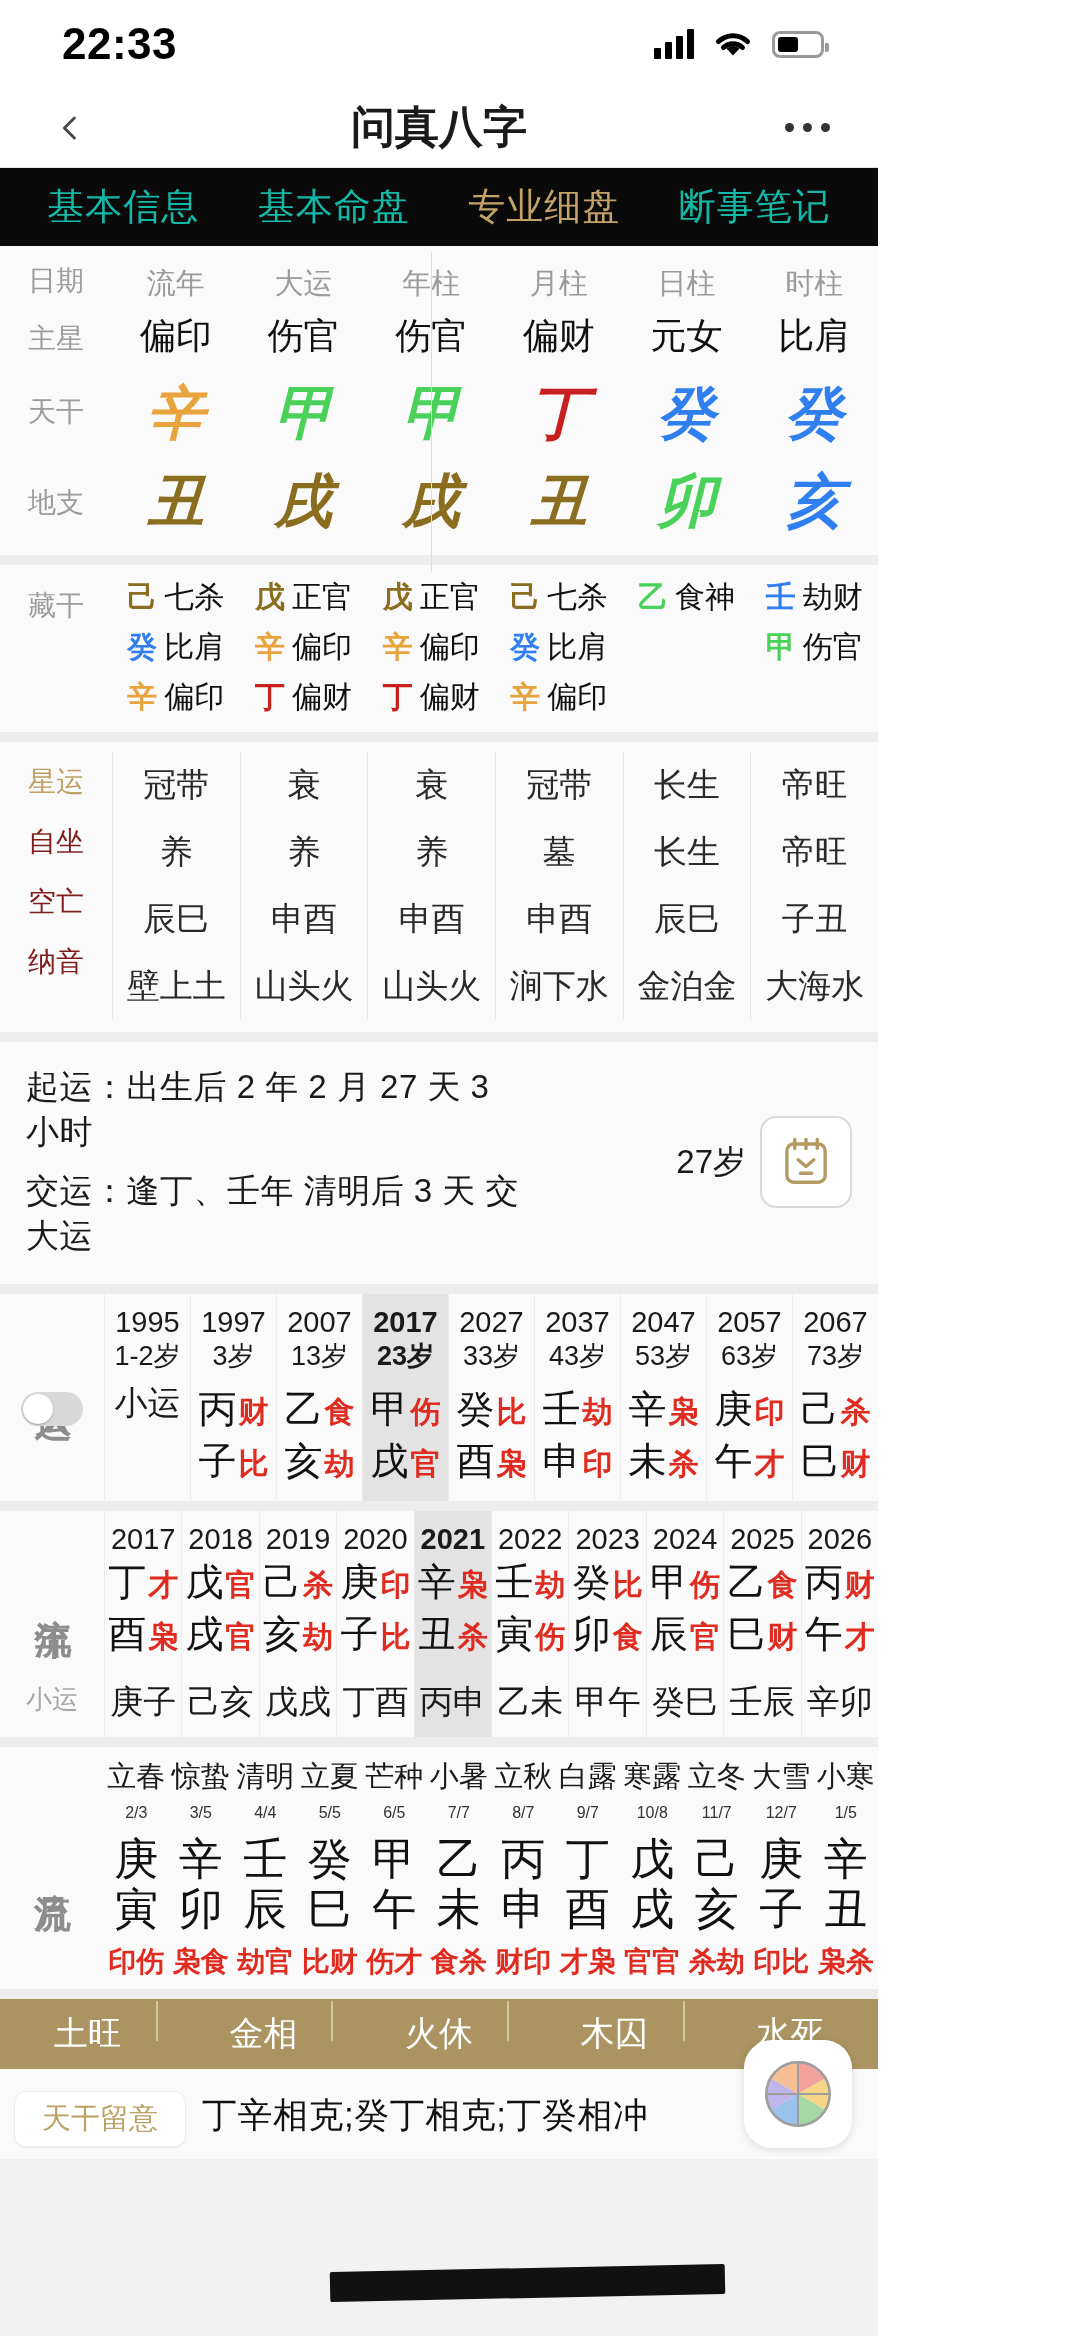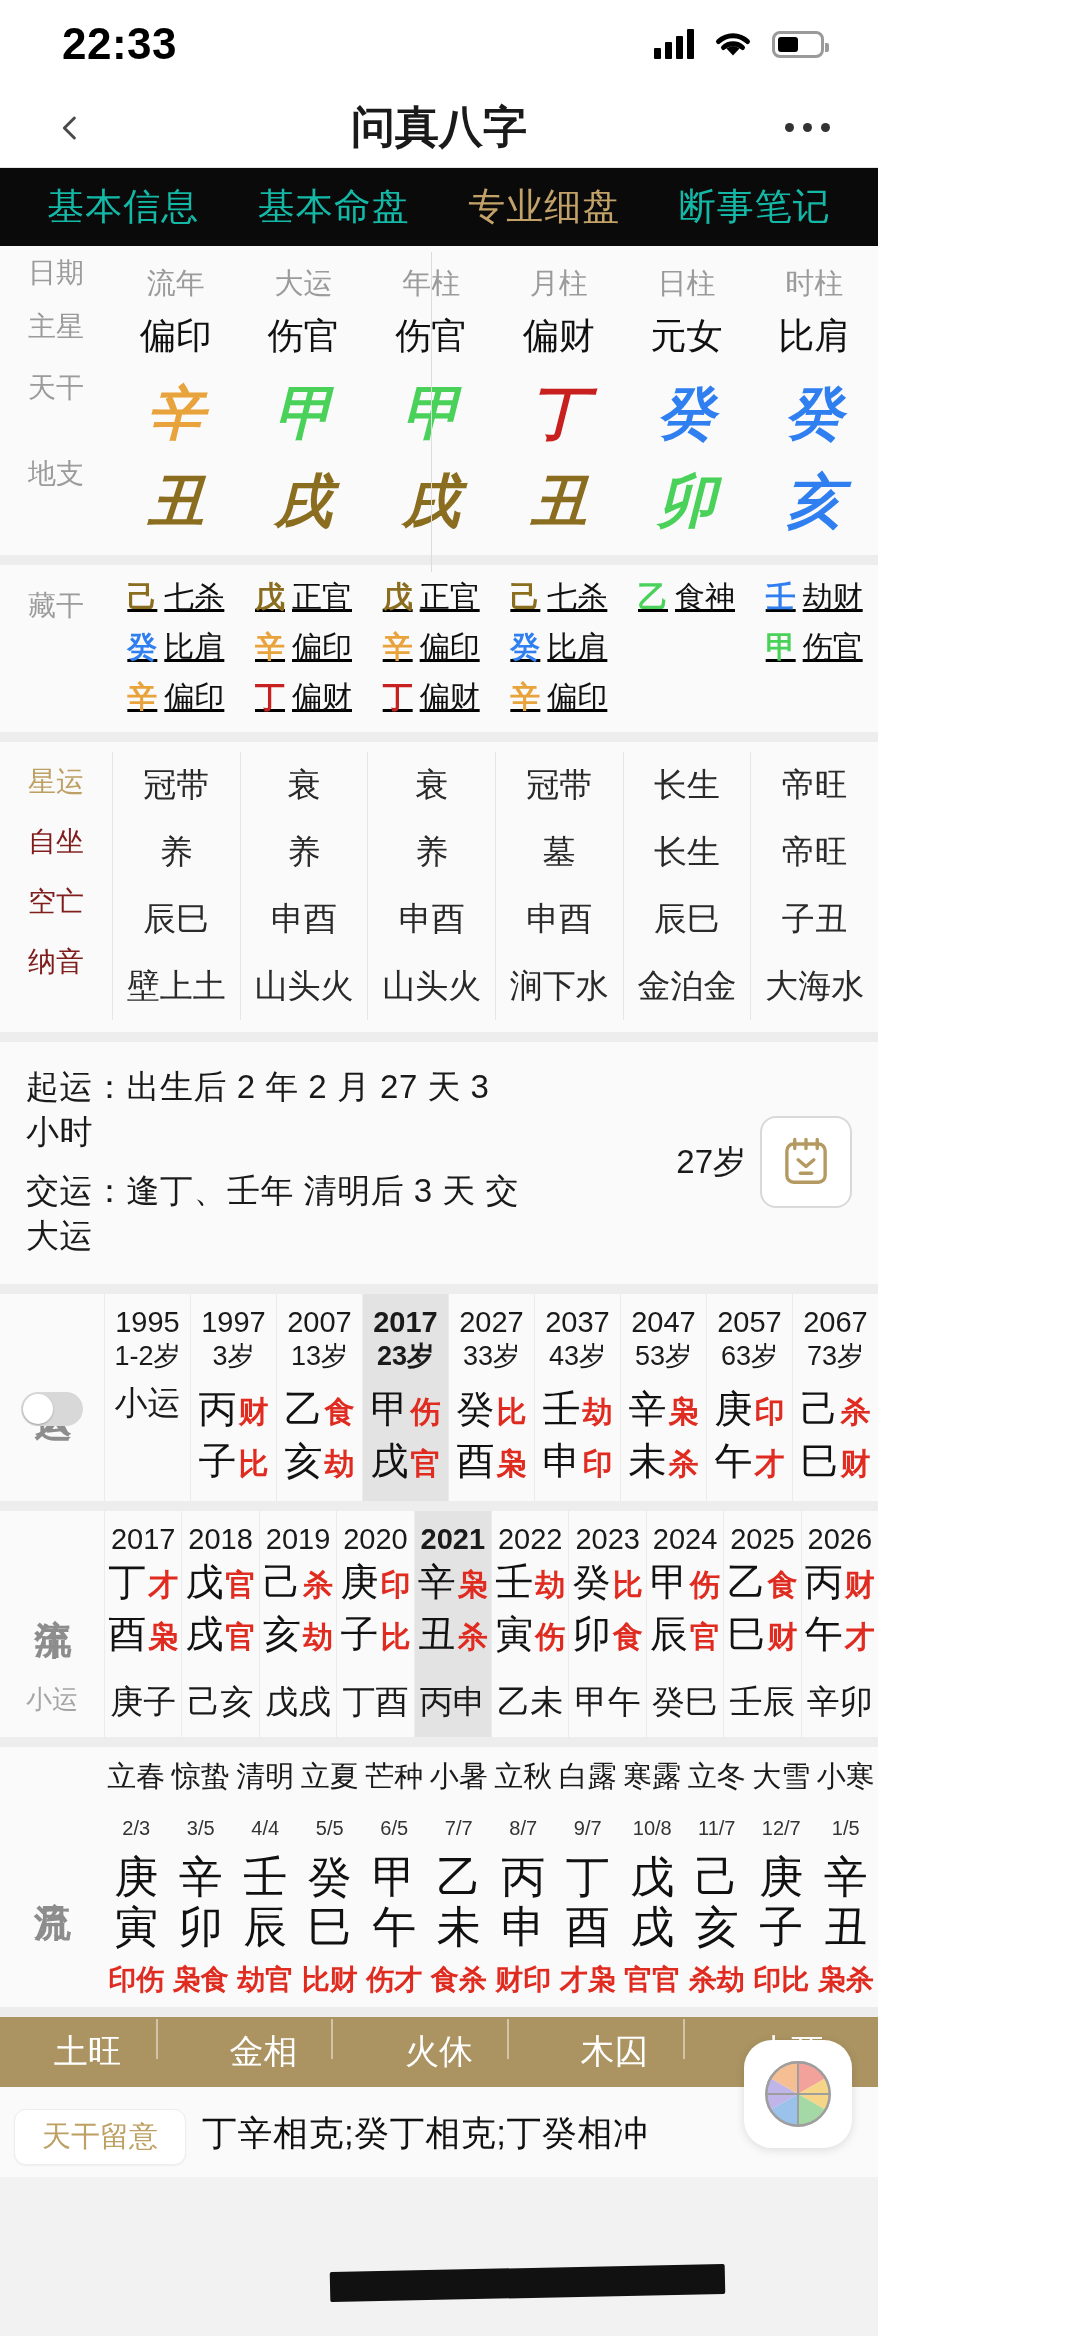--- a/index.html
+++ b/index.html
@@ -50,41 +50,41 @@
   .tabs {
     height: 78px; background:#0a0a0a; display:flex; align-items:center;
     justify-content:space-around; padding: 0 18px;
   }
   .tab { font-size:37px; color:#14b8a6; letter-spacing:1px; }
   .tab.active { color:#c2a268; }
   .gap { height:10px; background:#ededed; }
 
   
   .pillars { background:#fafafa; padding: 8px 0 4px 0; position:relative; }
-  .prow { display:flex; align-items:flex-start; }
+  .prow { display:flex; align-items:center; }
   .plabel {
     width:112px; flex:none; text-align:center; color:#9b9b9b; font-size:28px;
   }
   .pcell { flex:1; text-align:center; }
   .row-head .pcell { color:#9b9b9b; font-size:29px; padding: 10px 0 4px; }
   .row-main .pcell { color:#111; font-size:36px; padding: 4px 0 8px; }
   .row-stem .pcell { font-size:58px; font-weight:700; padding: 6px 0 2px; font-style: italic; }
   .row-branch .pcell { font-size:58px; font-weight:700; padding: 8px 0 10px; font-style: italic; }
   .row-stem .plabel, .row-branch .plabel { font-size:28px; }
   
   .vdiv {
     position:absolute; left:431px; top:6px; width:1px; height:320px; background:#dcdcdc;
   }
 
   
   .hidden-wrap { background:#fafafa; padding: 12px 0 14px; }
   .hrow { display:flex; }
   .hlabel { width:112px; flex:none; color:#9b9b9b; font-size:28px; padding-top:10px; text-align:center; }
   .hcol { flex:1; display:flex; flex-direction:column; align-items:center; gap:9px; }
-  .hitem { font-size:30px; white-space:nowrap;text-decoration:underline; }
+  .hitem { font-size:30px; white-space:nowrap; }
   .hitem .g { font-weight:700; margin-right:7px; }
   .hitem .t { color:#111; }
 
   
   .four { background:#fafafa; display:flex; padding: 10px 0 12px; }
   .four-labels { width:112px; flex:none; display:flex; flex-direction:column; }
   .four-labels div { font-size:28px; color:#7f1d1d; text-align:center; padding: 11px 0; }
   .four-labels div.gold { color:#bda063; }
   .four-cols { flex:1; display:flex; }
   .fcol { flex:1; display:flex; flex-direction:column; border-left:1px solid #e6e6e6; }
@@ -144,21 +144,21 @@
   
   .month { background:#fafafa; display:flex; padding: 10px 0 8px; }
   .mlabel {
     width:104px; flex:none; display:flex; align-items:center; justify-content:center;
     font-size:37px; color:#8d8d8d; font-weight:600;
   }
   .mlabel .vert { writing-mode:vertical-rl; letter-spacing:6px; }
   .mcols { flex:1; display:flex; }
   .mcol { flex:1; display:flex; flex-direction:column; align-items:center; }
   .mcol .jq { font-size:29px; color:#1a1a1a; }
-  .mcol .dt { font-size:20px; color:#333; margin-top:20px; }
+  .mcol .dt { font-size:16px; color:#333; margin-top:7px; }
   .mcol .ms { font-size:44px; color:#111; margin-top:12px; line-height:1.12; }
   .mcol .mb { font-size:44px; color:#111; line-height:1.12; }
   .mcol .rel { font-size:28px; color:#e02b20; margin-top:10px; font-weight:600; white-space:nowrap; }
 
   
   .wx {
     background:#ab9461; height:70px; display:flex; align-items:center;
     justify-content:space-around; color:#fff; font-size:34px;
   }
   .wx span { position:relative; padding: 0 34px; }

